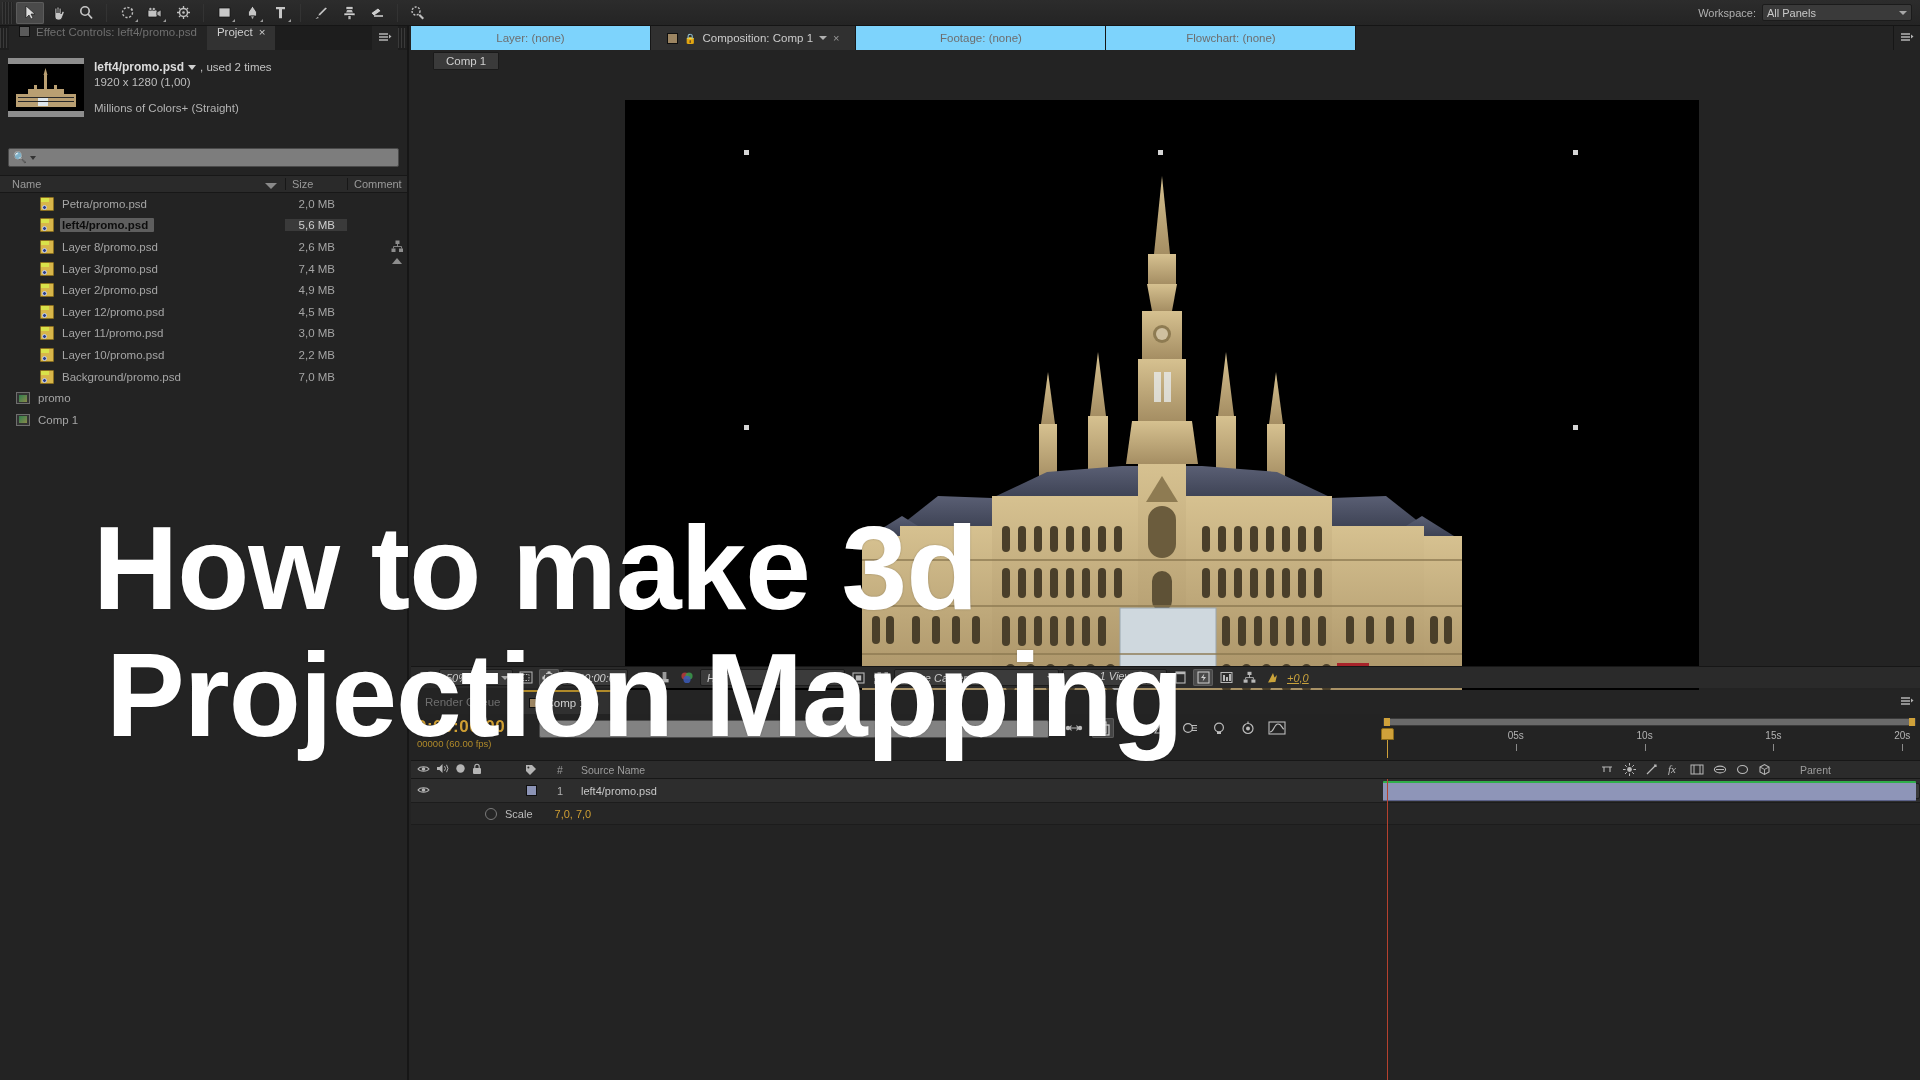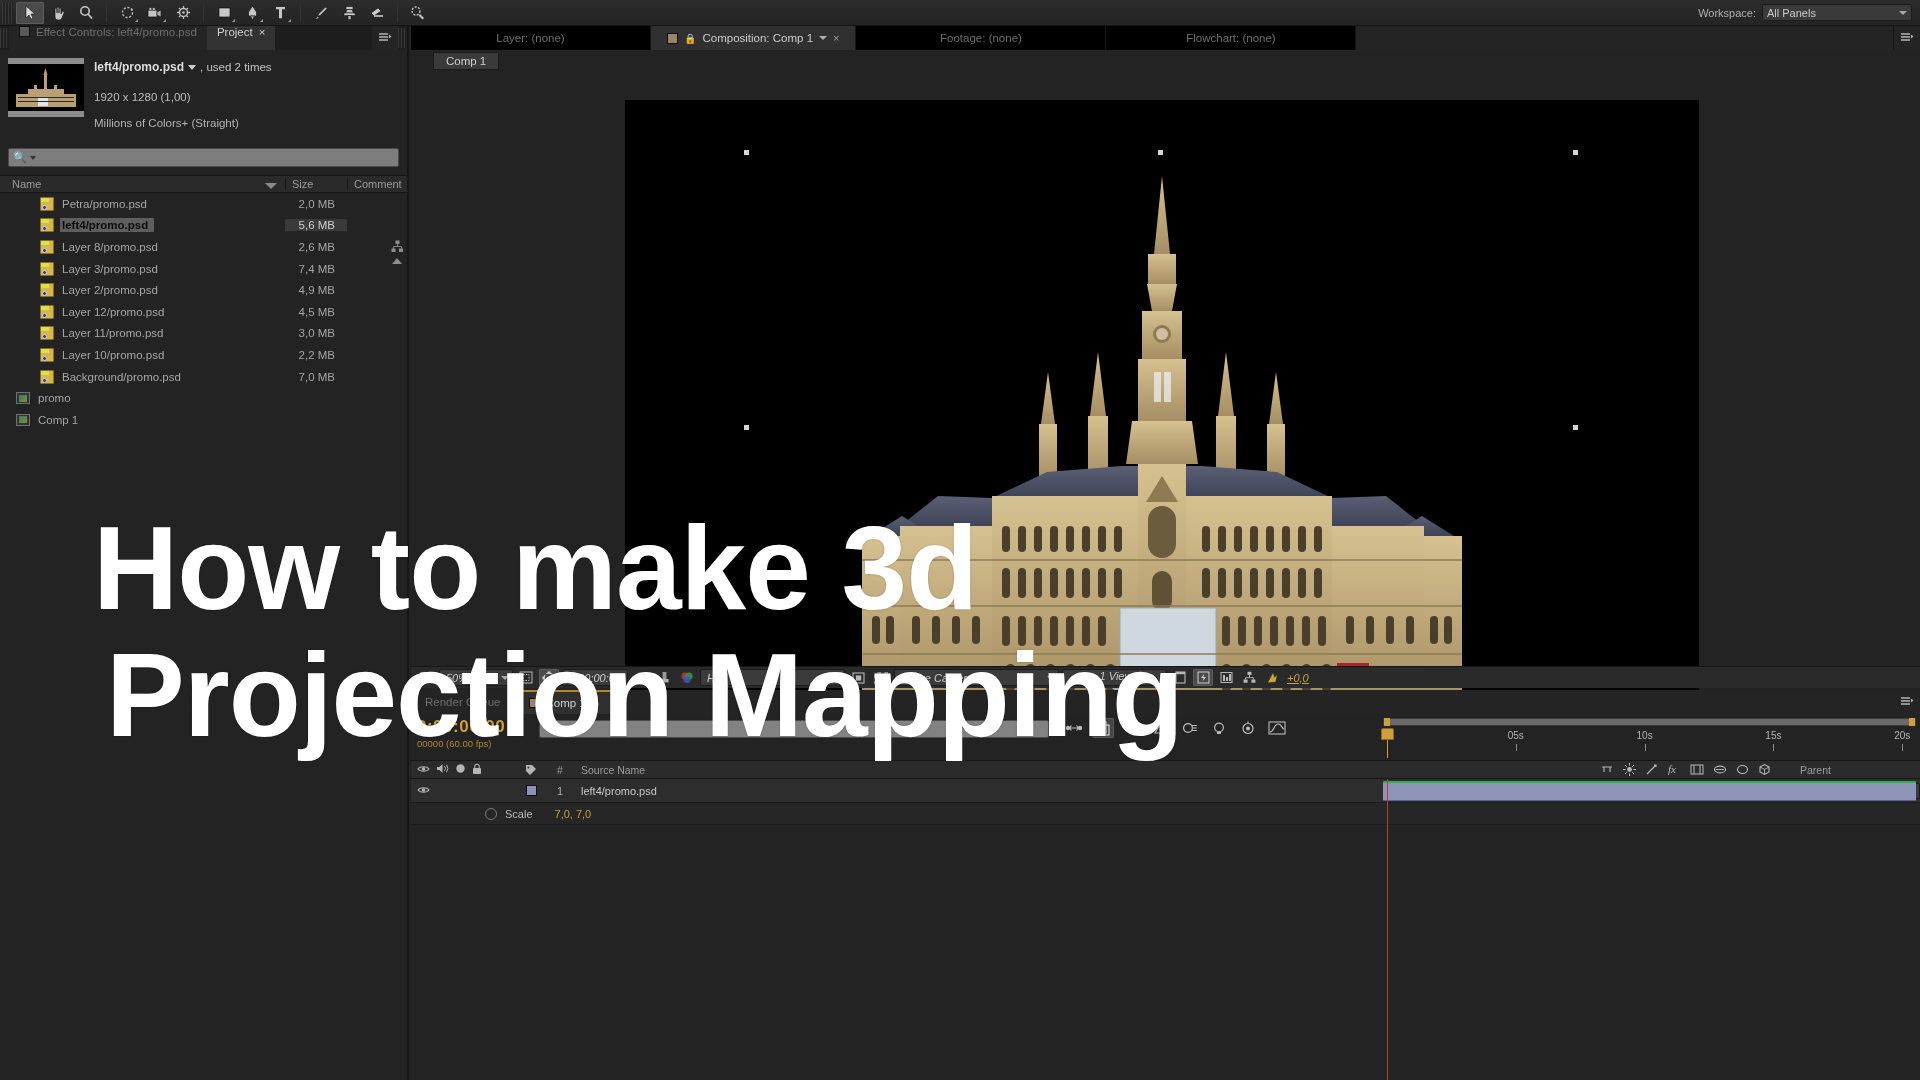--- a/index.html
+++ b/index.html
@@ -70,21 +70,21 @@
   .thumb-top, .thumb-bot { height: 6px; background: #8d8d8d; }
   .thumb {
     width: 76px; height: 47px; background: #000; position: relative; overflow: hidden;
   }
   .meta { flex: 1; padding-top: 2px; color: #c8c8c8; }
   .meta-name { font-size: 12px; font-weight: bold; color: #dcdcdc; display: flex;
     align-items: center; gap: 4px; }
   .meta-name .arrow { border-left: 4px solid transparent; border-right: 4px solid transparent;
     border-top: 5px solid #cfcfcf; display: inline-block; }
   .meta-name .used { font-weight: normal; color: #c2c2c2; font-size: 11.5px; }
-  .meta-dims { font-size: 11.5px; color: #bdbdbd; margin-top: 17px; }
+  .meta-dims { font-size: 11.5px; color: #bdbdbd; margin-top: 2px; }
   .meta-color { font-size: 11.5px; color: #b3b3b3; margin-top: 14px; }
 
   .proj-search {
     margin: 6px 8px 0 8px; height: 19px; background: #7d7d7d; border: 1px solid #4a4a4a;
     border-radius: 2px; display: flex; align-items: center; padding: 0 4px; gap: 3px;
   }
   .proj-search .mag { color: #1b1b1b; font-size: 11px; }
   .proj-search .caret { border-left: 3.5px solid transparent; border-right: 3.5px solid transparent;
      border-top: 4px solid #333; }
 
@@ -135,21 +135,21 @@
   }
 
   
   .viewer-panel {
     position: absolute; left: 411px; top: 26px; width: 1509px; height: 662px;
     background: #232323;
   }
   .viewer-tabbar { display: flex; align-items: stretch; height: 24px; background: #1d1d1d; }
   .vtab {
     display: flex; align-items: center; justify-content: center; gap: 6px;
-    font-size: 11.5px; color: #6e6e6e; background: #000000;
+    font-size: 11.5px; color: #6e6e6e; background: #7dd3fc;
     border-right: 1px solid #161616; padding: 0 16px; white-space: nowrap;
   }
   .vtab.active { background: #303030; color: #cccccc; }
   .vtab .sw { width: 11px; height: 11px; background: #9c8562; border: 1px solid #0f0f0f; }
   .vtab .lockico { color:#b4b4b4; font-size: 10px; }
   .vtab .chev { border-left: 4px solid transparent; border-right: 4px solid transparent;
     border-top: 4px solid #b0b0b0; }
   .vtab-filler { flex: 1; background: #242424; border-right: 1px solid #161616; }
   .vtab-menu { width: 26px; background: #242424; display:flex;align-items:center;justify-content:center;
     color:#b4b4b4; }

